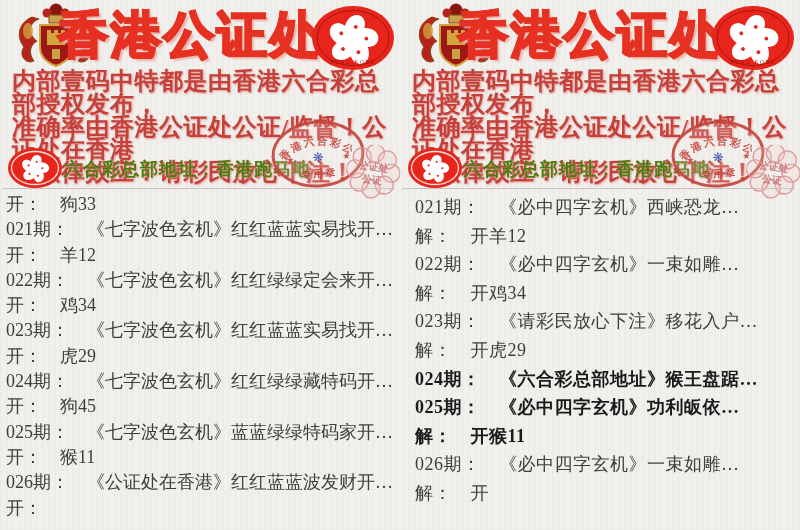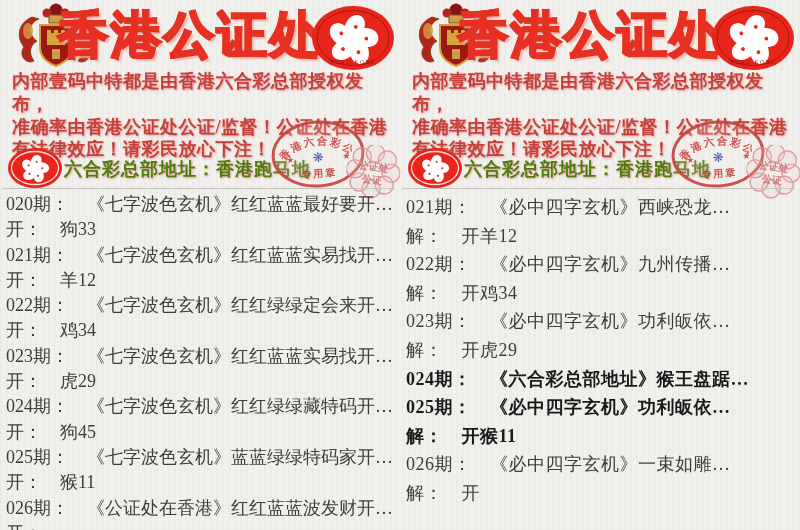--- a/index.html
+++ b/index.html
@@ -23,38 +23,38 @@
     font-family:"DejaVu Sans", sans-serif;
     font-size:50px;font-weight:900;letter-spacing:3px;line-height:66px;
     color:#ffffff;
     -webkit-text-stroke:2.4px #e63022;
     text-shadow:3px 3px 2px #eab3ad, 1px 1px 0 #e63022, -1px -1px 0 #e63022, 1px -1px 0 #e63022, -1px 1px 0 #e63022;
   }
   .emblem{position:absolute;left:310px;top:4px;}
 
   .notice{
     position:absolute;left:12px;top:70px;width:384px;
-    font-size:18px;font-weight:bold;color:#c4403a;
+    font-size:24px;font-weight:bold;color:#c4403a;
     line-height:22.8px;letter-spacing:0.5px;
     text-shadow:1px 1px 2px rgba(228,150,145,0.95);
   }
   .addr-icon{position:absolute;left:7px;top:147px;}
   .addr-text{
     position:absolute;left:64px;top:157px;white-space:nowrap;
     font-size:18px;font-weight:bold;color:#4d7c0f;letter-spacing:1px;
     text-shadow:1px 1px 2px rgba(228,150,145,0.95);
   }
   .company-seal{position:absolute;left:270px;top:119px;transform:rotate(-4deg);opacity:0.92;}
   .notary-seal{position:absolute;left:346px;top:145px;transform:rotate(7deg);opacity:0.85;}
   .rule{position:absolute;left:2px;right:5px;top:188px;border-top:1px solid #c6c4bf;}
 
   .list{position:absolute;left:6px;top:192px;width:392px;color:#3e3d3b;font-size:18px;}
   .p0 .list .line{height:25.3px;line-height:25.3px;}
   .p1 .list{top:193px;letter-spacing:0.5px;}
-  .p1 .list .line{height:28.6px;line-height:28.6px;}
+  .p1 .list .line{height:28.6px;line-height:28.6px;margin-left:9px;}
   .line{white-space:nowrap;overflow:hidden;}
   .line.bold{font-weight:bold;color:#1a1a1a;}
 </style>
 </head>
 <body>
 
 <svg width="0" height="0" style="position:absolute" aria-hidden="true">
   <defs>
     <g id="bauhinia" transform="rotate(12)">
       <g>
@@ -150,21 +150,20 @@
           <circle cx="14.3" cy="13.3" r="9"></circle>
         <circle cx="27" cy="8" r="9"></circle>
           <circle cx="39.7" cy="13.3" r="9"></circle>
       </g>
       <text x="27" y="25" text-anchor="middle" font-size="10" fill="#c66a66" font-weight="bold">公证处</text>
       <text x="27" y="38" text-anchor="middle" font-size="10" fill="#c66a66" font-weight="bold">公证</text>
     </svg>
 
     <div class="rule"></div>
     <div class="list">
-        <div class="line">020期：　《七字波色玄机》红红蓝蓝最好要开…</div>
         <div class="line">开：　狗33</div>
         <div class="line">021期：　《七字波色玄机》红红蓝蓝实易找开…</div>
         <div class="line">开：　羊12</div>
         <div class="line">022期：　《七字波色玄机》红红绿绿定会来开…</div>
         <div class="line">开：　鸡34</div>
         <div class="line">023期：　《七字波色玄机》红红蓝蓝实易找开…</div>
         <div class="line">开：　虎29</div>
         <div class="line">024期：　《七字波色玄机》红红绿绿藏特码开…</div>
         <div class="line">开：　狗45</div>
         <div class="line">025期：　《七字波色玄机》蓝蓝绿绿特码家开…</div>
@@ -227,23 +226,23 @@
           <circle cx="39.7" cy="13.3" r="9"></circle>
       </g>
       <text x="27" y="25" text-anchor="middle" font-size="10" fill="#c66a66" font-weight="bold">公证处</text>
       <text x="27" y="38" text-anchor="middle" font-size="10" fill="#c66a66" font-weight="bold">公证</text>
     </svg>
 
     <div class="rule"></div>
     <div class="list">
         <div class="line">021期：　《必中四字玄机》西峡恐龙…</div>
         <div class="line">解：　开羊12</div>
-        <div class="line">022期：　《必中四字玄机》九州传播…</div>
+        <div class="line">022期：　《必中四字玄机》一束如雕…</div>
         <div class="line">解：　开鸡34</div>
-        <div class="line">023期：　《必中四字玄机》功利皈依…</div>
+        <div class="line">023期：　《请彩民放心下注》移花入户…</div>
         <div class="line">解：　开虎29</div>
         <div class="line bold">024期：　《六合彩总部地址》猴王盘踞…</div>
         <div class="line bold">025期：　《必中四字玄机》功利皈依…</div>
         <div class="line bold">解：　开猴11</div>
         <div class="line">026期：　《必中四字玄机》一束如雕…</div>
         <div class="line">解：　开</div>
       </div>
   </div>
 
 </div>

